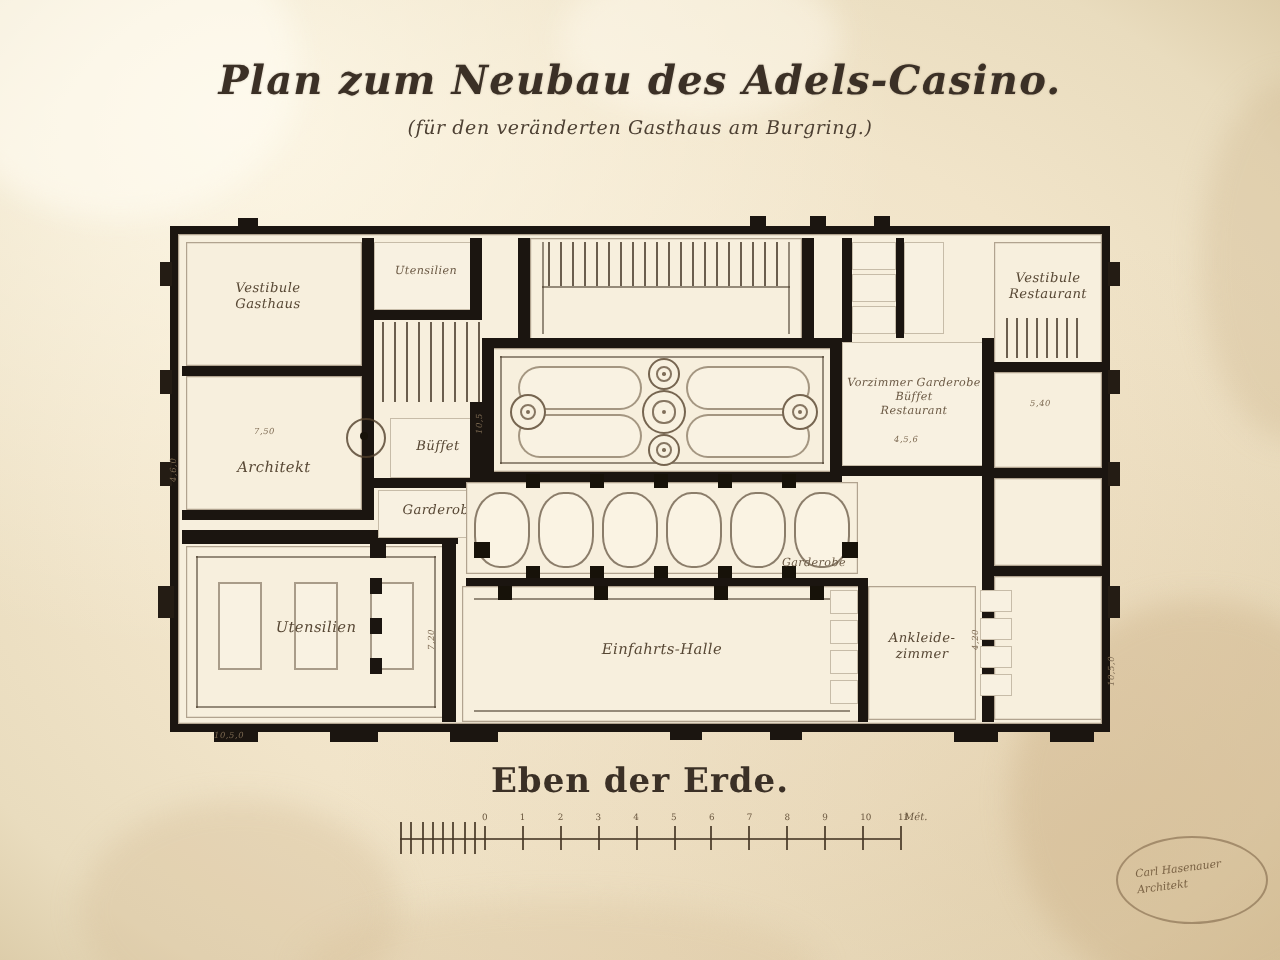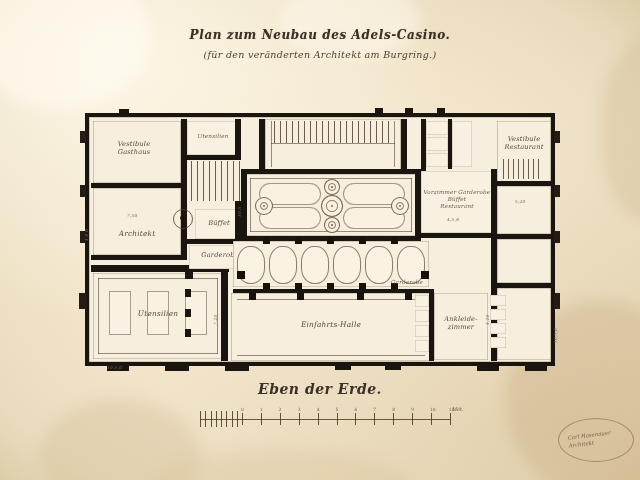--- a/index.html
+++ b/index.html
@@ -17,31 +17,31 @@
       radial-gradient(ellipse at 88% 88%, rgba(214,190,150,.45) 0%, rgba(214,190,150,0) 50%),
       radial-gradient(ellipse at 50% 50%, #f6ebd6 0%, #f1e4c9 55%, #e9dcbe 85%, #ddcdaa 100%);
   }
   #stains{position:absolute;inset:0;pointer-events:none;}
   .stain{position:absolute;border-radius:50%;filter:blur(7px);}
 
   
   #titleblock{position:absolute;left:0;right:0;top:28px;text-align:center;}
   .ttl{
     font-family:"DejaVu Serif", serif;
-    font-size:12px;letter-spacing:.6px;color:#3b3026;
+    font-size:20px;letter-spacing:.6px;color:#3b3026;
     font-style:italic;font-weight:700;
     text-shadow:0 0 1px rgba(80,60,40,.35);
   }
   .sub{
     margin-top:7px;font-family:"DejaVu Serif", serif;
     font-size:9.5px;font-style:italic;color:#4d4033;letter-spacing:.3px;
   }
   #caption{
     position:absolute;left:0;right:0;top:381px;text-align:center;
-    font-family:"DejaVu Serif", serif;font-size:14px;font-style:italic;
+    font-family:"DejaVu Serif", serif;font-size:17px;
     font-weight:700;color:#3b3026;letter-spacing:.5px;
   }
 
   
   #plan{position:absolute;left:85px;top:113px;width:470px;height:253px;}
   .wall{position:absolute;background:#1b1510;}
   .wall.soft{background:#241c14;}
   .room{
     position:absolute;background:#f7efdd;
     box-shadow:inset 0 0 0 .6px rgba(90,70,48,.45);
@@ -119,21 +119,21 @@
   <div class="stain" style="left:-30px;top:-40px;width:180px;height:150px;background:rgba(255,252,242,.6);"></div>
   <div class="stain" style="left:505px;top:300px;width:190px;height:200px;background:rgba(200,172,130,.35);"></div>
   <div class="stain" style="left:40px;top:400px;width:160px;height:110px;background:rgba(208,182,142,.3);"></div>
   <div class="stain" style="left:280px;top:-20px;width:140px;height:80px;background:rgba(255,251,240,.45);"></div>
   <div class="stain" style="left:600px;top:40px;width:90px;height:180px;background:rgba(206,180,140,.32);"></div>
   <div class="stain" style="left:150px;top:450px;width:260px;height:70px;background:rgba(214,190,152,.28);"></div>
 </div>
 
 <div id="titleblock">
   <div class="ttl">Plan zum Neubau des Adels-Casino.</div>
-  <div class="sub">(für den veränderten Architekt am Burgring.)</div>
+  <div class="sub">(für den veränderten Gasthaus am Burgring.)</div>
 </div>
 
 <div id="plan">
 
   <div class="room" style="left:4px;top:4px;width:462px;height:245px;"></div>
 
   <div class="wall" style="left:0;top:0;width:470px;height:4px;"></div>
   <div class="wall" style="left:0;top:249px;width:470px;height:4px;"></div>
   <div class="wall" style="left:0;top:0;width:4px;height:253px;"></div>
   <div class="wall" style="left:466px;top:0;width:4px;height:253px;"></div>

